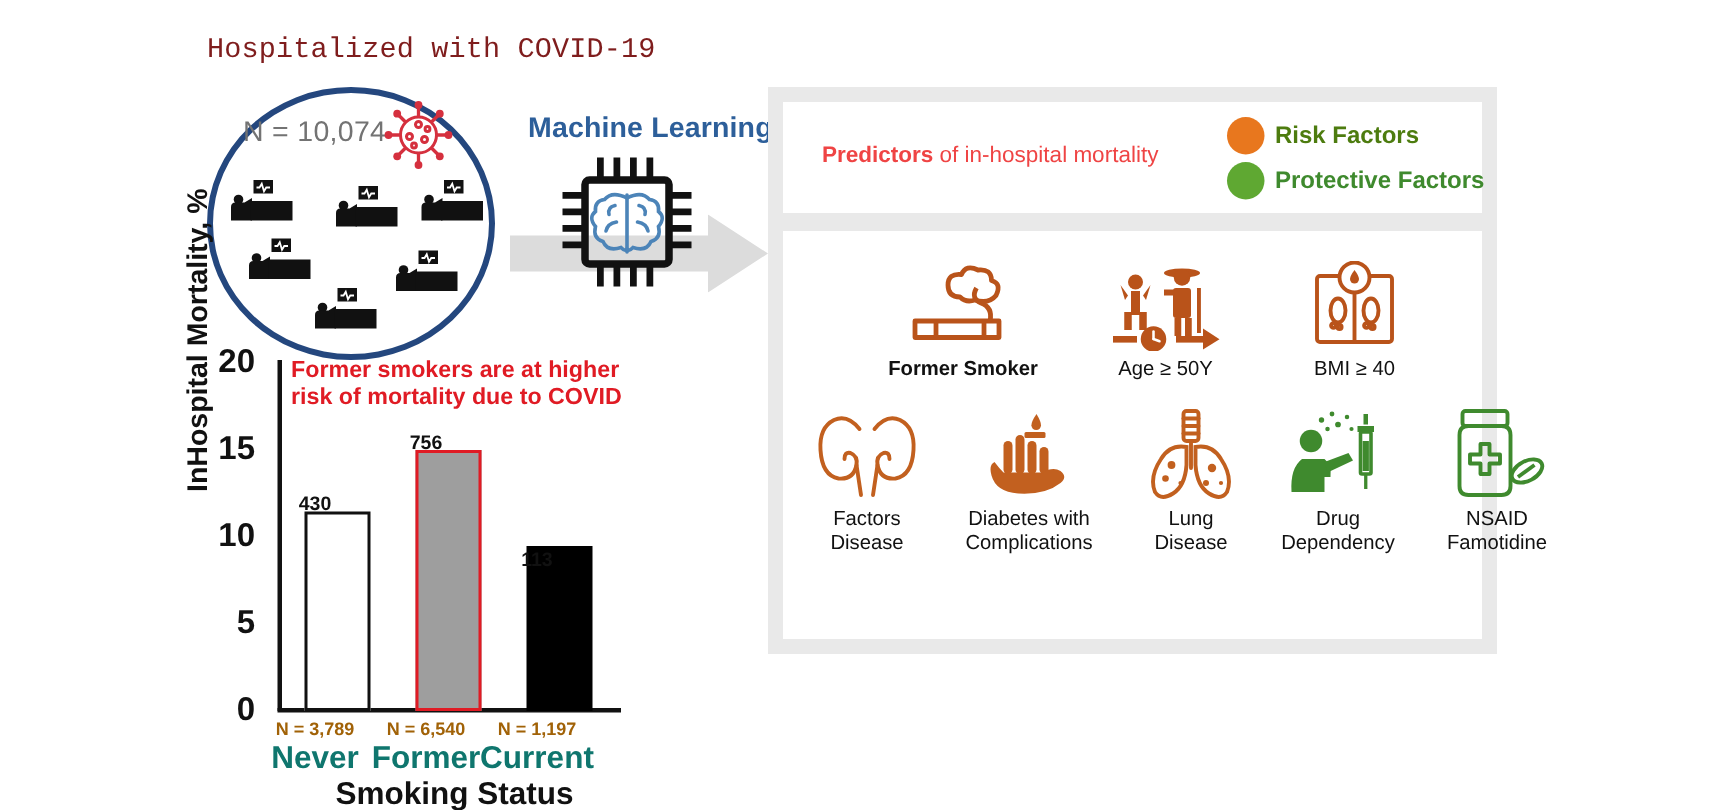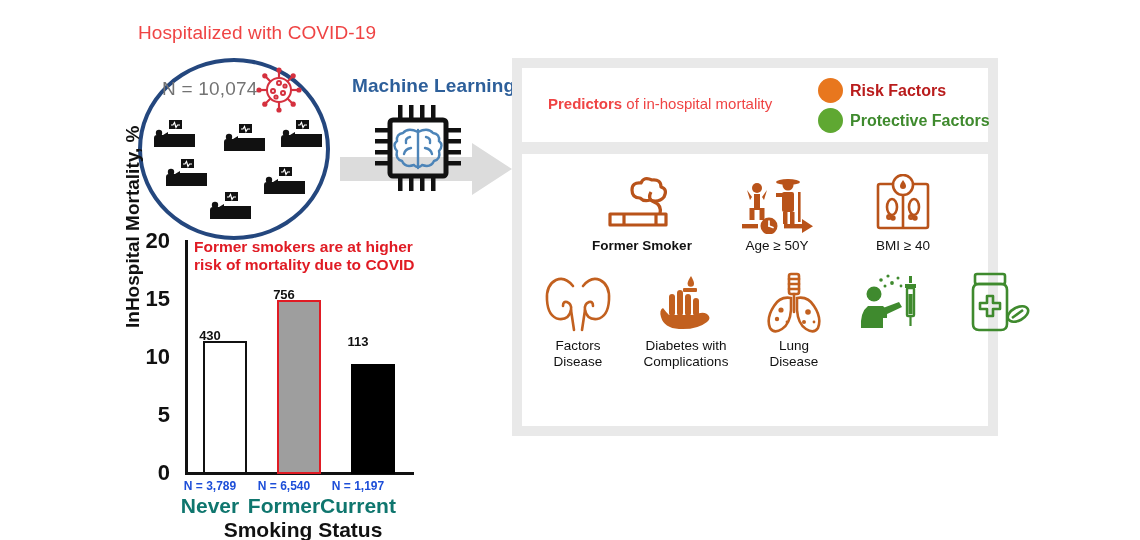--- a/index.html
+++ b/index.html
@@ -1,21 +1,21 @@
 <!DOCTYPE html>
 <html><head>
 <meta charset="utf-8">
 <style>
   html,body{margin:0;padding:0;background:#ffffff;}
   body{width:1140px;height:540px;position:relative;overflow:hidden;
        font-family:"Liberation Sans","DejaVu Sans",sans-serif;color:#1a1a1a;}
   .abs{position:absolute;}
 
   
-  #cohort-title{left:138px;top:22px;font-size:19px;color:#ef4444;letter-spacing:.1px;}
+  #cohort-title{left:138px;top:22px;font-size:19px;color:#7f1d1d;letter-spacing:.1px;font-family:Liberation Mono, monospace;}
   #cohort-circle{left:138px;top:58px;width:192px;height:182px;border:4px solid #24477E;
                  border-radius:50%;box-sizing:border-box;}
   #cohort-n{left:162px;top:78px;font-size:19px;color:#737373;letter-spacing:.2px;}
   #virus-icon{left:255px;top:66px;width:48px;height:48px;}
   .bed{position:absolute;width:46px;height:30px;}
 
   
   #ml-title{left:352px;top:75px;font-size:19px;font-weight:bold;color:#2D5F9A;letter-spacing:.1px;}
   #ml-arrow{left:340px;top:143px;width:172px;height:52px;}
   #chip-icon{left:370px;top:100px;width:96px;height:96px;}
@@ -24,21 +24,21 @@
   #chart{left:128px;top:236px;width:300px;height:300px;}
   .ytick{position:absolute;right:258px;font-size:22px;font-weight:bold;color:#111;text-align:right;
          width:40px;line-height:1;}
   #ylabel{position:absolute;left:-6px;top:92px;font-size:19px;font-weight:bold;color:#111;
           transform:rotate(-90deg);transform-origin:left top;white-space:nowrap;}
   #plot{position:absolute;left:57px;top:4px;width:230px;height:234px;}
   #axis-y{position:absolute;left:57px;top:4px;width:3px;height:234px;background:#111;}
   #axis-x{position:absolute;left:57px;top:236px;width:229px;height:3px;background:#111;}
   .bar{position:absolute;bottom:0;box-sizing:border-box;}
   .barval{position:absolute;font-size:13px;font-weight:bold;color:#111;text-align:center;}
-  .ncount{position:absolute;font-size:12px;font-weight:bold;color:#1d4ed8;text-align:center;width:78px;}
+  .ncount{position:absolute;font-size:12px;font-weight:bold;color:#a16207;text-align:center;width:78px;}
   .xcat{position:absolute;font-size:21px;font-weight:bold;color:#0f766e;text-align:center;width:82px;}
   #annot{position:absolute;left:66px;top:2px;width:230px;font-size:15.5px;font-weight:bold;
          color:#E01B24;line-height:1.18;}
   #xlabel{position:absolute;left:60px;top:282px;width:230px;text-align:center;
           font-size:21px;font-weight:bold;color:#111;}
 
   
   #panel{left:512px;top:58px;width:486px;height:378px;background:#E9E9E9;}
   .card{position:absolute;background:#ffffff;}
   #card-head{left:10px;top:10px;width:466px;height:74px;}
@@ -188,21 +188,21 @@
   <div id="annot">Former smokers are at higher risk of mortality due to COVID</div>
 
   <div id="plot">
     <div class="bar" style="left:18px;width:44px;height:133px;background:#ffffff;border:2px solid #111111;"></div>
     <div class="bar" style="left:92px;width:44px;height:174px;background:#9E9E9E;border:2.5px solid #E01B24;"></div>
     <div class="bar" style="left:166px;width:44px;height:110px;background:#000000;"></div>
   </div>
 
   <div class="barval" style="left:60px;top:92px;width:44px;">430</div>
   <div class="barval" style="left:134px;top:51px;width:44px;">756</div>
-  <div class="barval" style="left:208px;top:98px;width:44px;">113</div>
+  <div class="barval" style="left:208px;top:129px;width:44px;">113</div>
 
   <div class="ncount" style="left:43px;top:243px;">N = 3,789</div>
   <div class="ncount" style="left:117px;top:243px;">N = 6,540</div>
   <div class="ncount" style="left:191px;top:243px;">N = 1,197</div>
 
   <div class="xcat" style="left:41px;top:258px;">Never</div>
   <div class="xcat" style="left:115px;top:258px;">Former</div>
   <div class="xcat" style="left:189px;top:258px;">Current</div>
 
   <div id="xlabel">Smoking Status</div>
@@ -210,21 +210,21 @@
 
 <div class="abs" id="panel">
 
   <div class="card" id="card-head">
     <div id="pred-text">
       <b>Predictors</b><span> of in-hospital mortality</span>
     </div>
 
     <div class="legend-row" style="left:296px;top:10px;">
       <span class="dot" style="background:#E8771E;"></span>
-      <span class="legend-lbl" style="color:#b91c1c;">Risk Factors</span>
+      <span class="legend-lbl" style="color:#4d7c0f;">Risk Factors</span>
     </div>
     <div class="legend-row" style="left:296px;top:40px;">
       <span class="dot" style="background:#5FA832;"></span>
       <span class="legend-lbl" style="color:#3F8A2E;">Protective Factors</span>
     </div>
   </div>
 
   <div class="card" id="card-body">
 
     <div class="icon-cell" style="left:50px;top:18px;width:140px;">
@@ -366,30 +366,34 @@
             <circle cx="41" cy="6" r="1.5"></circle>
               <circle cx="44" cy="14" r="1.4"></circle>
             <rect x="52" y="4" width="3" height="7"></rect>
             <rect x="48" y="12" width="11" height="4"></rect>
             <rect x="50" y="16" width="7" height="28" rx="1" fill="none" stroke="#3F8A2E" stroke-width="2.4"></rect>
             <rect x="51.4" y="22" width="4.2" height="20"></rect>
             <rect x="52.4" y="44" width="2.2" height="10"></rect>
           </g>
         </svg>
       </div>
+      <div class="icon-lbl" style="white-space:pre-line">Drug
+Dependency</div>
     </div>
 
     <div class="icon-cell" style="left:420px;top:118px;width:112px;">
       <div class="icon-box">
         <svg width="74" height="62" viewBox="0 0 74 62">
           <g fill="none" stroke="#3F8A2E" stroke-width="2.6" stroke-linejoin="round">
             <rect x="14" y="2" width="30" height="10" rx="2"></rect>
             <path d="M12 18 q0 -6 6 -6 h22 q6 0 6 6 v34 q0 6 -6 6 h-22 q-6 0 -6 -6 Z"></path>
             <path d="M26 24 h6 v7 h7 v6 h-7 v7 h-6 v-7 h-7 v-6 h7 Z"></path>
             <ellipse cx="57" cy="42" rx="11" ry="6.5" transform="rotate(-28 57 42)"></ellipse>
             <line x1="51" y1="46" x2="62" y2="38"></line>
           </g>
         </svg>
       </div>
+      <div class="icon-lbl" style="white-space:pre-line">NSAID
+Famotidine</div>
     </div>
 
   </div>
 </div>
 
 </body></html>

